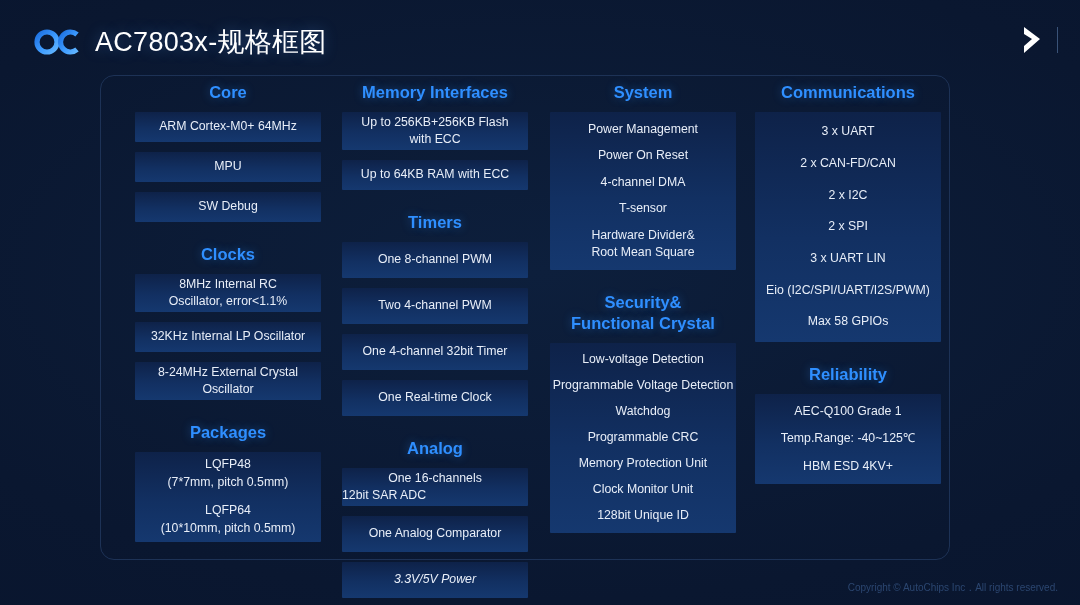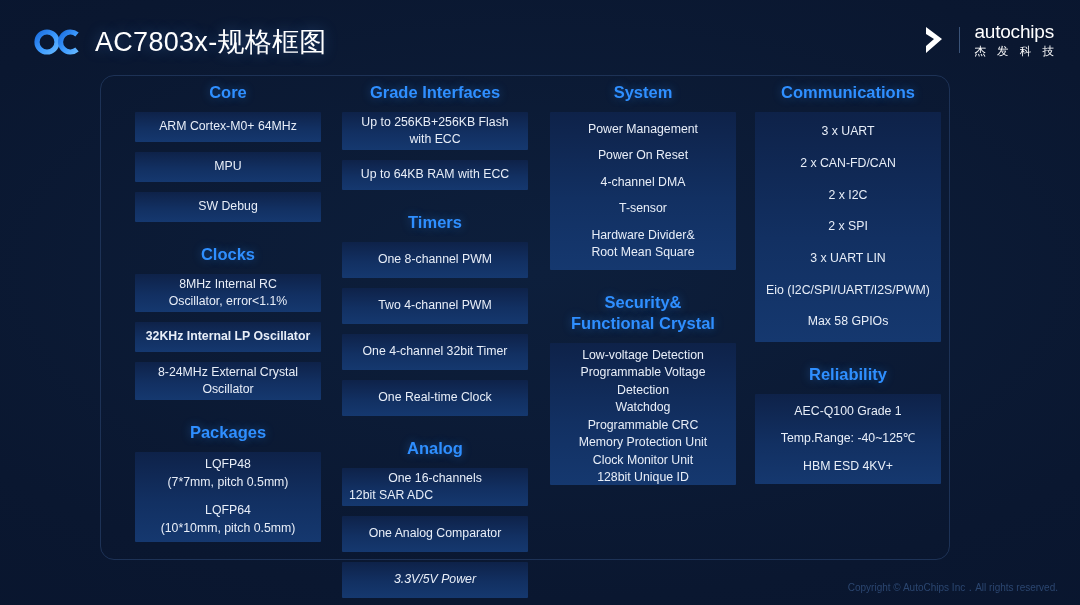--- a/index.html
+++ b/index.html
@@ -130,21 +130,21 @@
     background: linear-gradient(180deg, #0e2249 0%, #123062 55%, #15386f 100%);
     color: #e8eef8;
     font-size: 12.3px;
     text-align: center;
     display: flex;
     flex-direction: column;
     align-items: center;
     justify-content: center;
     line-height: 1.42;
     box-sizing: border-box;
-    padding: 4px 7px;
+    padding: 4px 0;
   }
 
   .footer {
     position: absolute;
     right: 22px;
     bottom: 10px;
     font-size: 10px;
     color: #2a4builder;
     color: #2b4670;
   }
@@ -169,24 +169,20 @@
 
     <div class="title">AC7803x-规格框图</div>
 
     <div class="brandbar">
       <div class="navinfo">
         <svg width="22" height="32" viewBox="0 0 22 32">
           <path d="M3 3 L19 15 L3 29 L3 22 L11 15 L3 10 Z" fill="#ffffff"></path>
         </svg>
       </div>
       <div class="brand-div"></div>
-      <div class="autochips-txt">
-        <div class="autochips-en">autochips</div>
-        <div class="autochips-cn">杰 发 科 技</div>
-      </div>
     </div>
   </div>
 
   <div class="panel"></div>
 
   <div class="col col-core" id="col-core">
       <div class="grp-title" style="position: absolute; left: 0px; width: 100%; top: 0px;">
         <span class="ln" style="display: block;">Core</span>
       </div>
       <div class="card" style="position: absolute; left: 0px; width: 100%; top: 30px; height: 30px;">
@@ -209,21 +205,21 @@
       </div>
       <div class="card" style="position: absolute; left: 0px; width: 100%; top: 192px; height: 38px;">
         <div style="width: 100%; text-align: center;">
           <div>8MHz Internal RC</div>
         </div>
         <div style="width: 100%; text-align: center;">
           <div>Oscillator, error&lt;1.1%</div>
         </div>
       </div>
       <div class="card" style="position: absolute; left: 0px; width: 100%; top: 240px; height: 30px;">
-        <div style="width: 100%;  font-weight: bold;">
+        <div style="width: 100%; ">
           <div>32KHz Internal LP Oscillator</div>
         </div>
       </div>
       <div class="card" style="position: absolute; left: 0px; width: 100%; top: 280px; height: 38px;">
         <div style="width: 100%; text-align: center;">
           <div>8-24MHz External Crystal</div>
         </div>
         <div style="width: 100%; text-align: center;">
           <div>Oscillator</div>
         </div>
@@ -242,21 +238,21 @@
         <div style="width: 100%; text-align: center;">
           <div>LQFP64</div>
         </div>
         <div style="width: 100%; text-align: center;">
           <div>(10*10mm, pitch 0.5mm)</div>
         </div>
       </div>
     </div>
   <div class="col col-mem" id="col-memory">
       <div class="grp-title" style="position: absolute; left: 0px; width: 100%; top: 0px;">
-        <span class="ln" style="display: block;">Grade Interfaces</span>
+        <span class="ln" style="display: block;">Memory Interfaces</span>
       </div>
       <div class="card" style="position: absolute; left: 0px; width: 100%; top: 30px; height: 38px;">
         <div style="width: 100%; text-align: center;">
           <div>Up to 256KB+256KB Flash</div>
         </div>
         <div style="width: 100%; text-align: center;">
           <div>with ECC</div>
         </div>
       </div>
       <div class="card" style="position: absolute; left: 0px; width: 100%; top: 78px; height: 30px; align-items: flex-end;">
@@ -328,21 +324,21 @@
         </div>
         <div style="width: 100%; text-align: center;">
           <div>Hardware Divider&amp;</div>
           <div>Root Mean Square</div>
         </div>
       </div>
       <div class="grp-title" style="position: absolute; left: 0px; width: 100%; top: 210px;">
         <span class="ln" style="display: block;">Security&amp;</span>
         <span class="ln" style="display: block;">Functional Crystal</span>
       </div>
-      <div class="card" style="position: absolute; left: 0px; width: 100%; top: 261px; height: 142px; justify-content: space-around;">
+      <div class="card" style="position: absolute; left: 0px; width: 100%; top: 261px; height: 190px; justify-content: space-around;">
         <div style="width: 100%; text-align: center;">
           <div>Low-voltage Detection</div>
         </div>
         <div style="width: 100%; text-align: center;">
           <div>Programmable Voltage Detection</div>
         </div>
         <div style="width: 100%; text-align: center;">
           <div>Watchdog</div>
         </div>
         <div style="width: 100%; text-align: center;">

